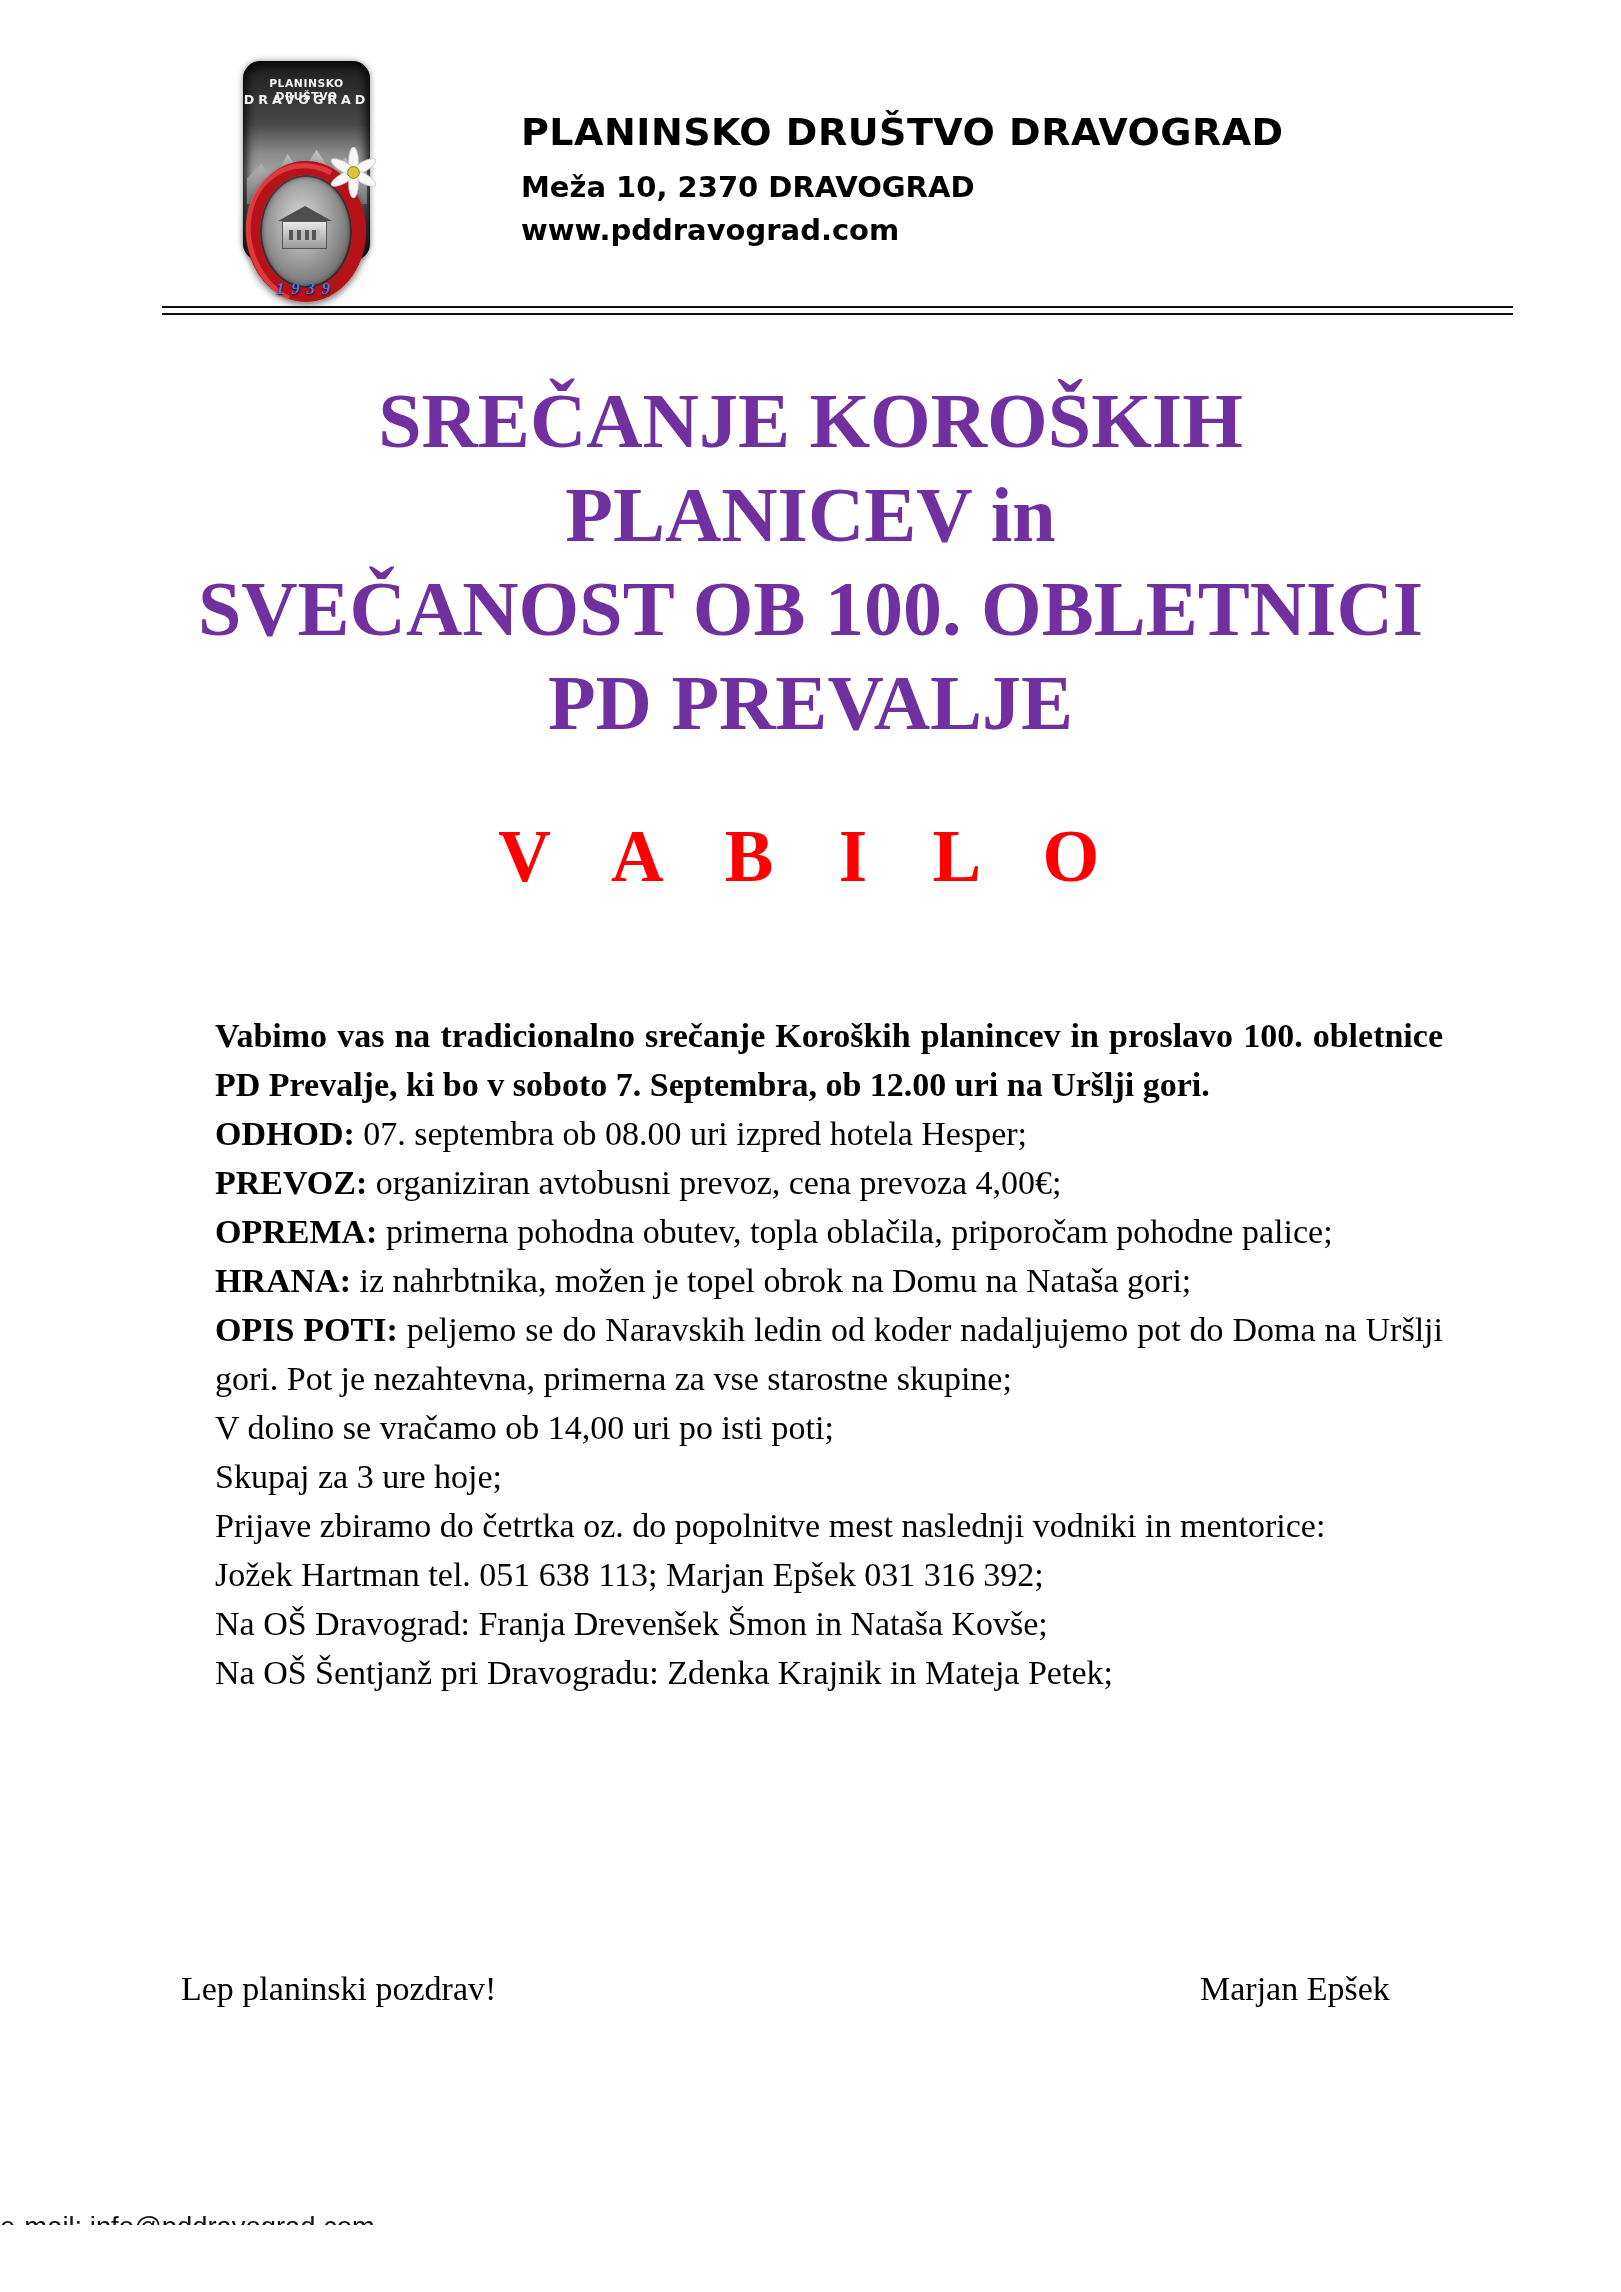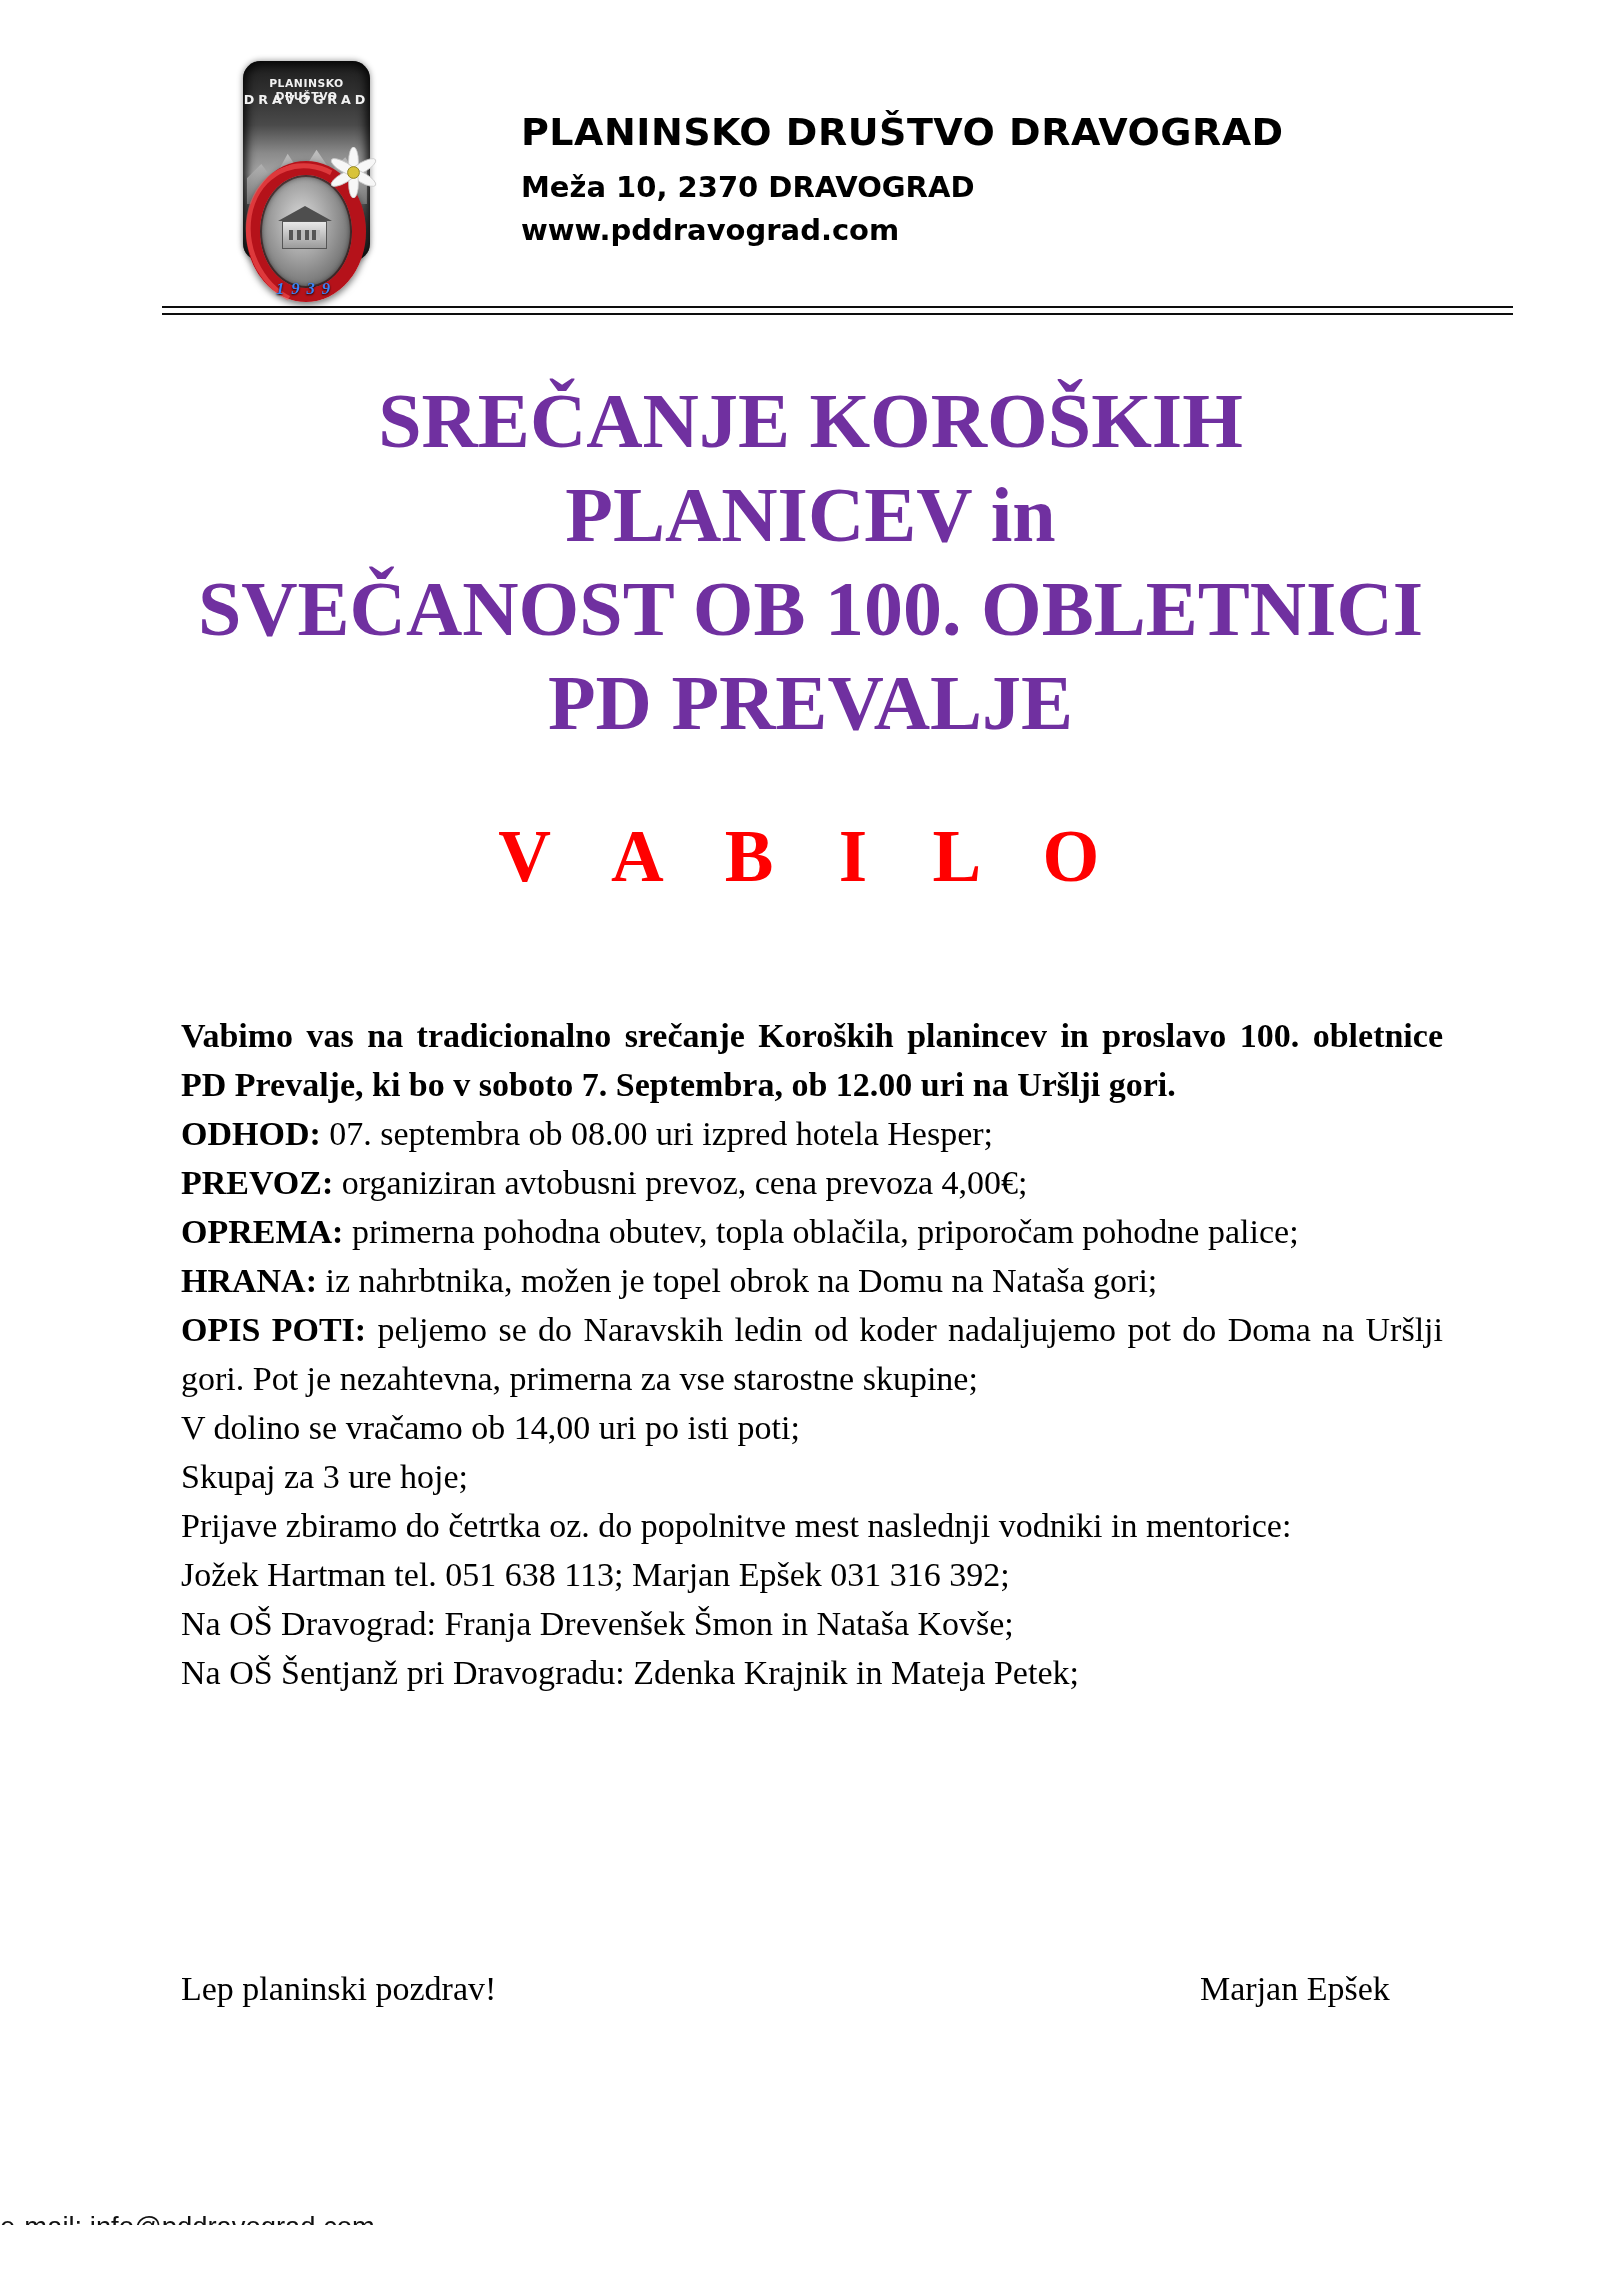--- a/index.html
+++ b/index.html
@@ -94,21 +94,21 @@
   .invite-heading {
     position:absolute; left:88px; top:815px; width:1445px;
     text-align:center; font-weight:bold; font-size:73px; letter-spacing:23.5px;
   }
 
   
   .body-block {
     position:absolute; left:181px; top:1011px; width:1262px;
     font-size:34px; line-height:49px;
   }
-  .body-block p { text-align:justify; }
+  .body-block p { text-align:justify;margin-left:34px; }
   .intro { font-weight:bold; }
   .lead { font-weight:bold; }
   .lead:not(:empty)::after { content:"\00a0"; }
 
   .closing {
     position:absolute; left:181px; top:1964px; width:1262px; height:49px;
     font-size:34px; line-height:49px;
   }
   .closing-right { position:absolute; left:973px; top:0;margin-left:46px; }
 

